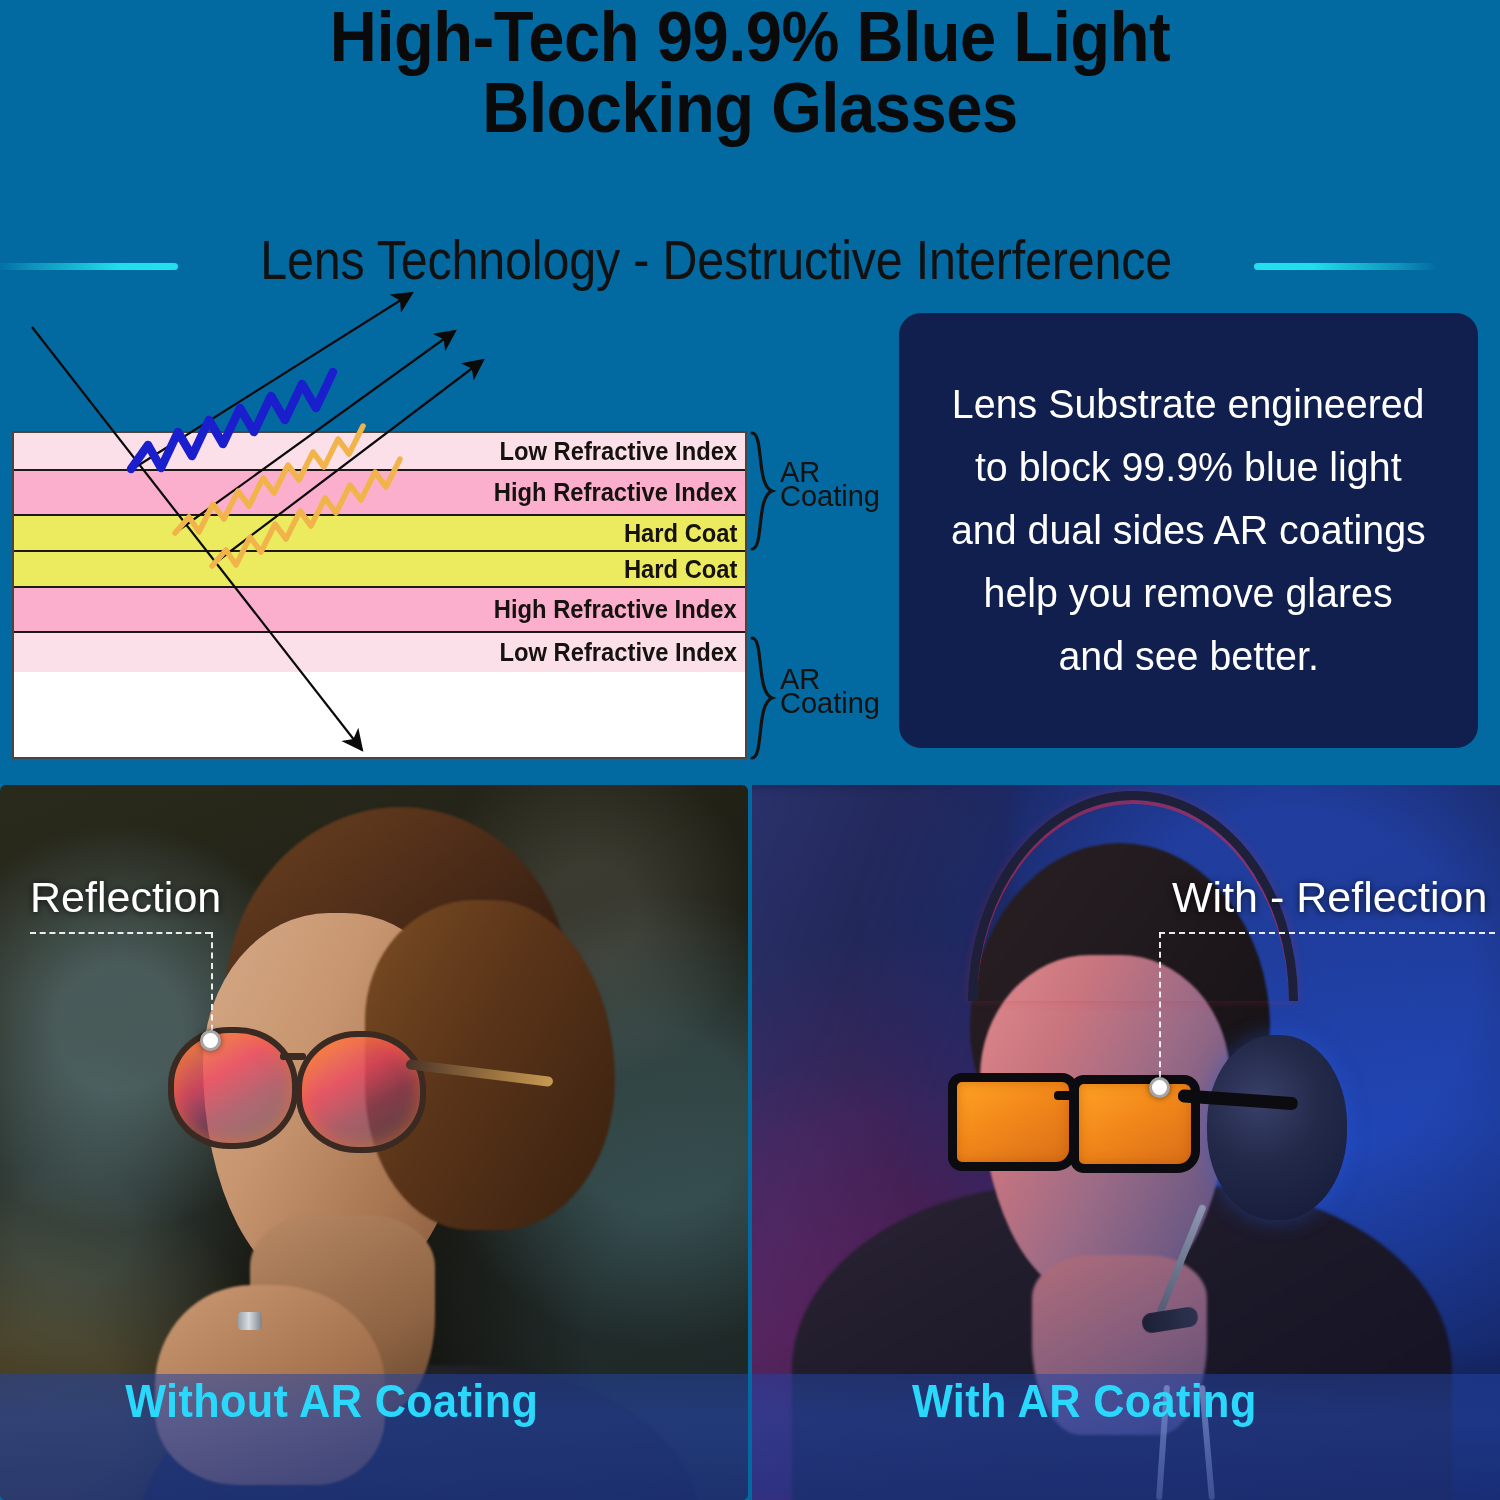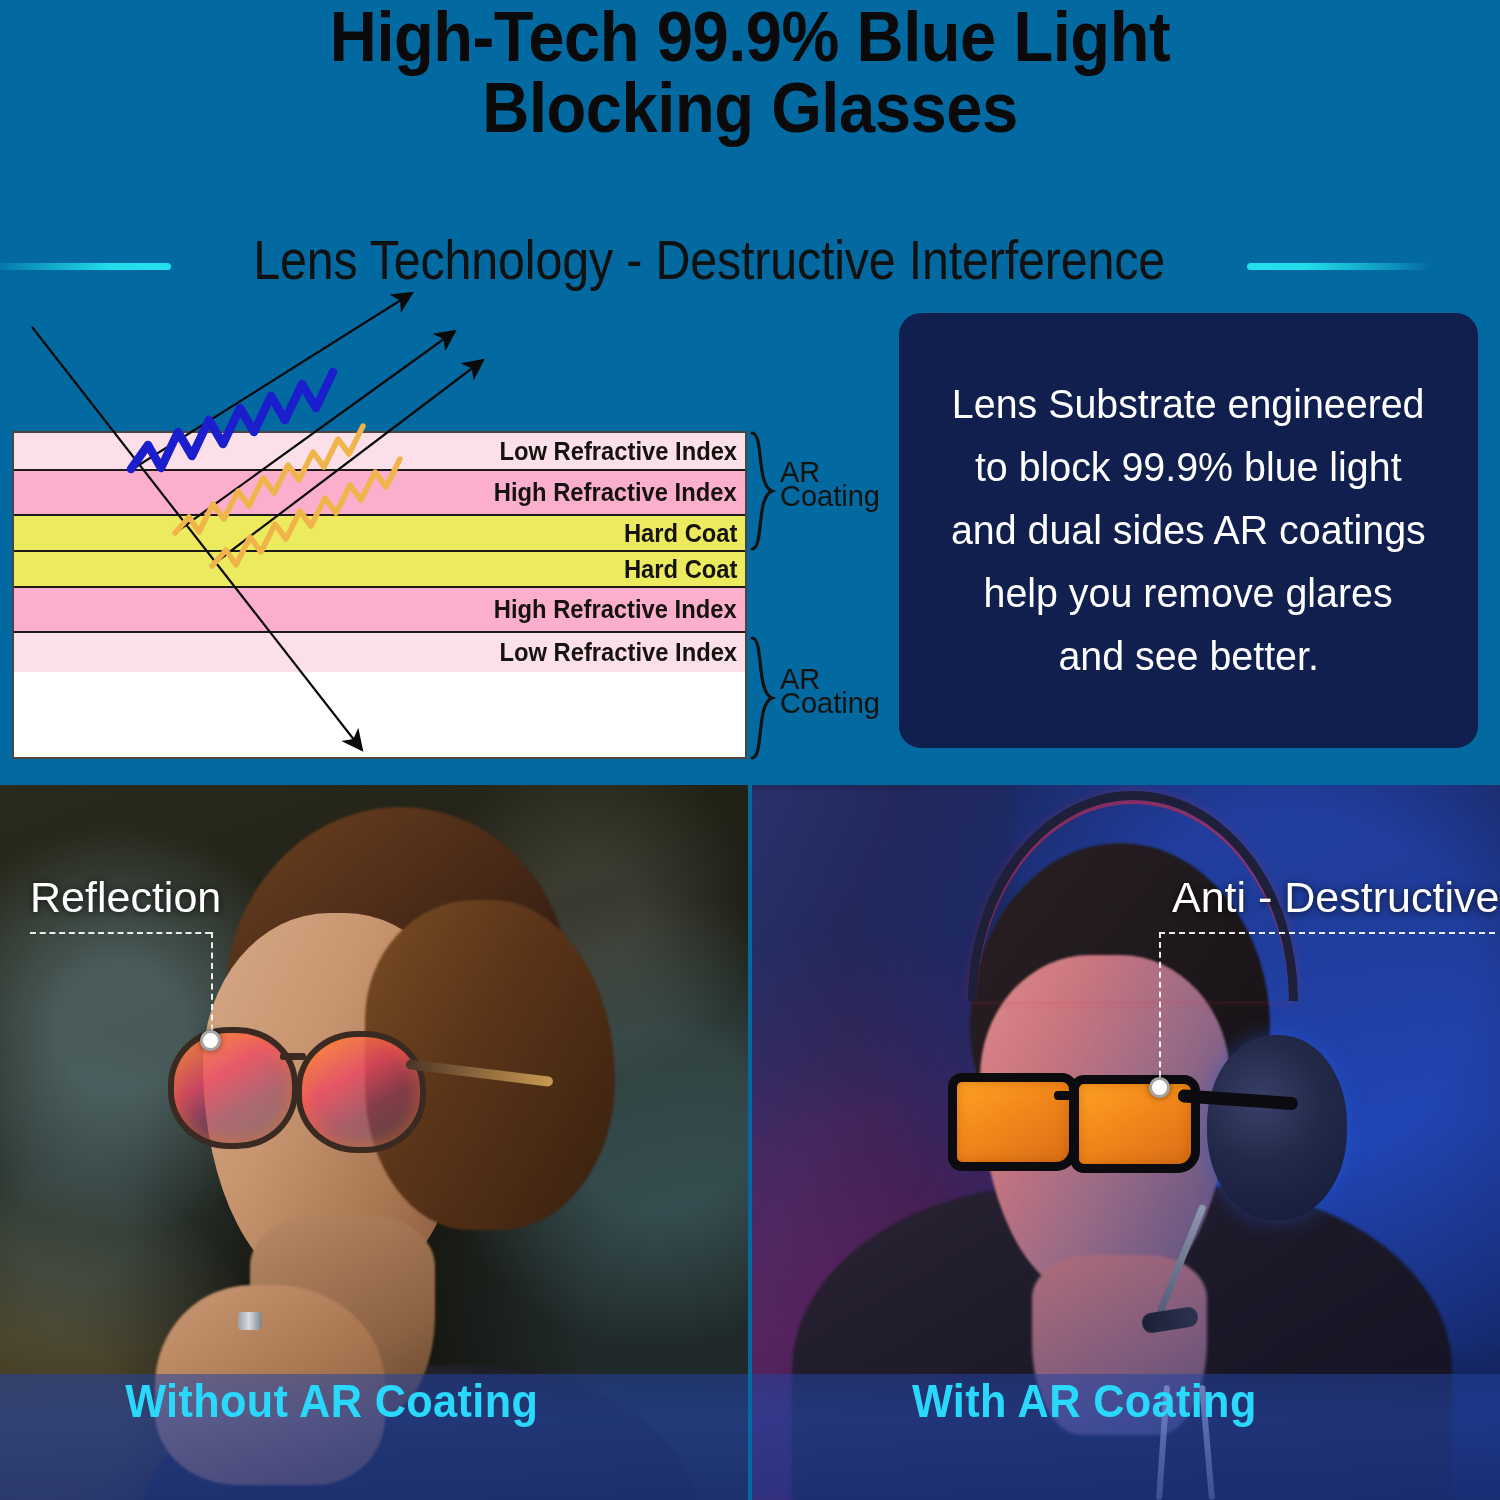--- a/index.html
+++ b/index.html
@@ -40,21 +40,21 @@
 
   
   .subrow {
     position: absolute;
     left: 0;
     top: 222px;
     width: 1432px;
     height: 76px;
     display: flex;
     align-items: center;
-    justify-content: flex-end;
+    justify-content: center;
   }
   .subtitle {
     font-family: "Liberation Sans Narrow", "Liberation Sans", sans-serif;
     font-weight: 400;
     font-size: 55px;
     color: #111111;
     white-space: nowrap;
     transform: scaleX(0.88);
     letter-spacing: -0.2px;
     padding: 0 6px;
@@ -195,21 +195,21 @@
     top: 785px;
     width: 1500px;
     height: 715px;
   }
   .panel {
     position: absolute;
     top: 0;
     height: 715px;
     overflow: hidden;
   }
-  .panel.left  { left: 0;    width: 748px; }
+  .panel.left  { left: 0;    width: 748px; border-radius: 6px; }
   .panel.right { left: 752px; width: 748px; }
 
   
   .scene-left {
     position: absolute;
     inset: 0;
     background:
       radial-gradient(circle at 16% 34%, rgba(120,160,170,0.45) 0 8%, rgba(120,160,170,0) 26%),
       radial-gradient(circle at 10% 62%, rgba(90,130,140,0.30) 0 7%, rgba(90,130,140,0) 24%),
       radial-gradient(circle at 79% 18%, rgba(150,150,140,0.22) 0 6%, rgba(150,150,140,0) 20%),
@@ -594,21 +594,21 @@
       <div class="r-cord"></div>
       <div class="r-cord2"></div>
       <div class="r-glasses">
         <div class="r-lens a"></div>
         <div class="r-lens b"></div>
         <div class="r-bridge"></div>
         <div class="r-temple"></div>
       </div>
 
       <div class="anno-right">
-        <div class="anno-text" style="left:420px; top:88px;">Anti - Destructive</div>
+        <div class="anno-text" style="left:420px; top:88px;">With - Reflection</div>
         <div class="anno-line-h" style="left:407px; top:147px; width:336px;"></div>
         <div class="anno-line-v" style="left:407px; top:147px; height:155px;"></div>
         <div class="anno-dot" style="left:397px; top:292px;"></div>
       </div>
 
       <div class="caption-band r">
         <div class="caption-text">With AR Coating</div>
       </div>
     </div>
   </div>

